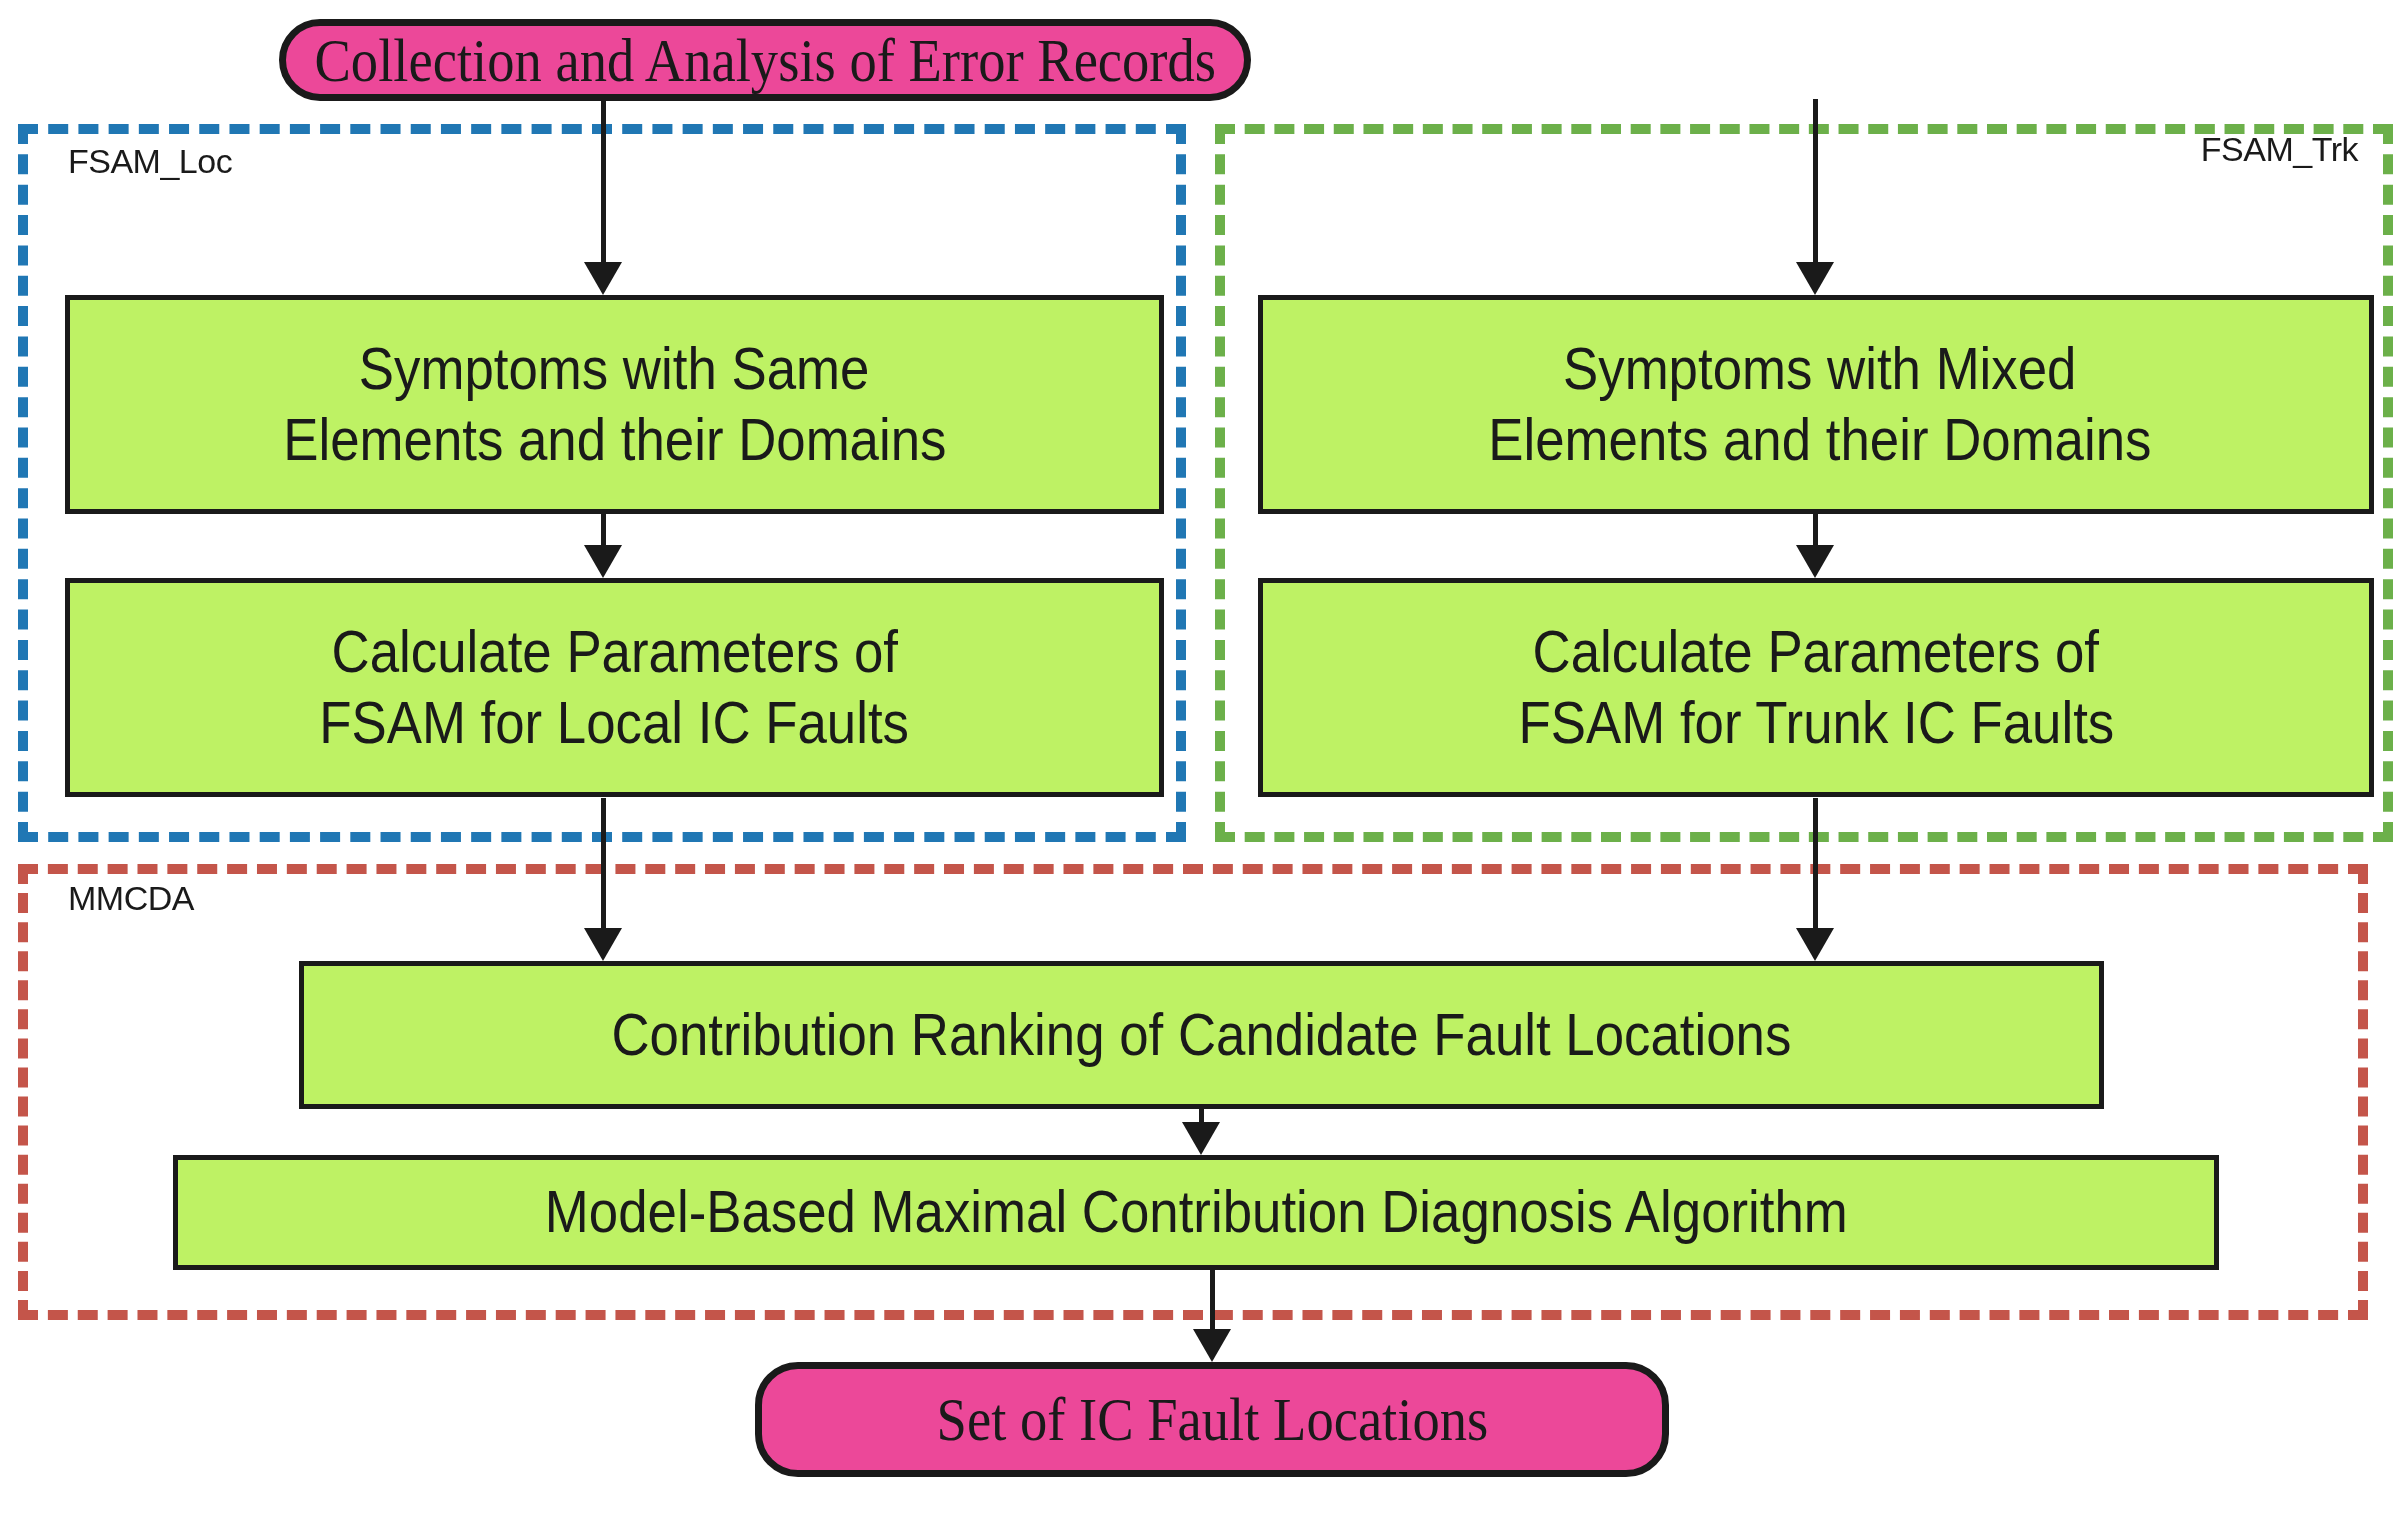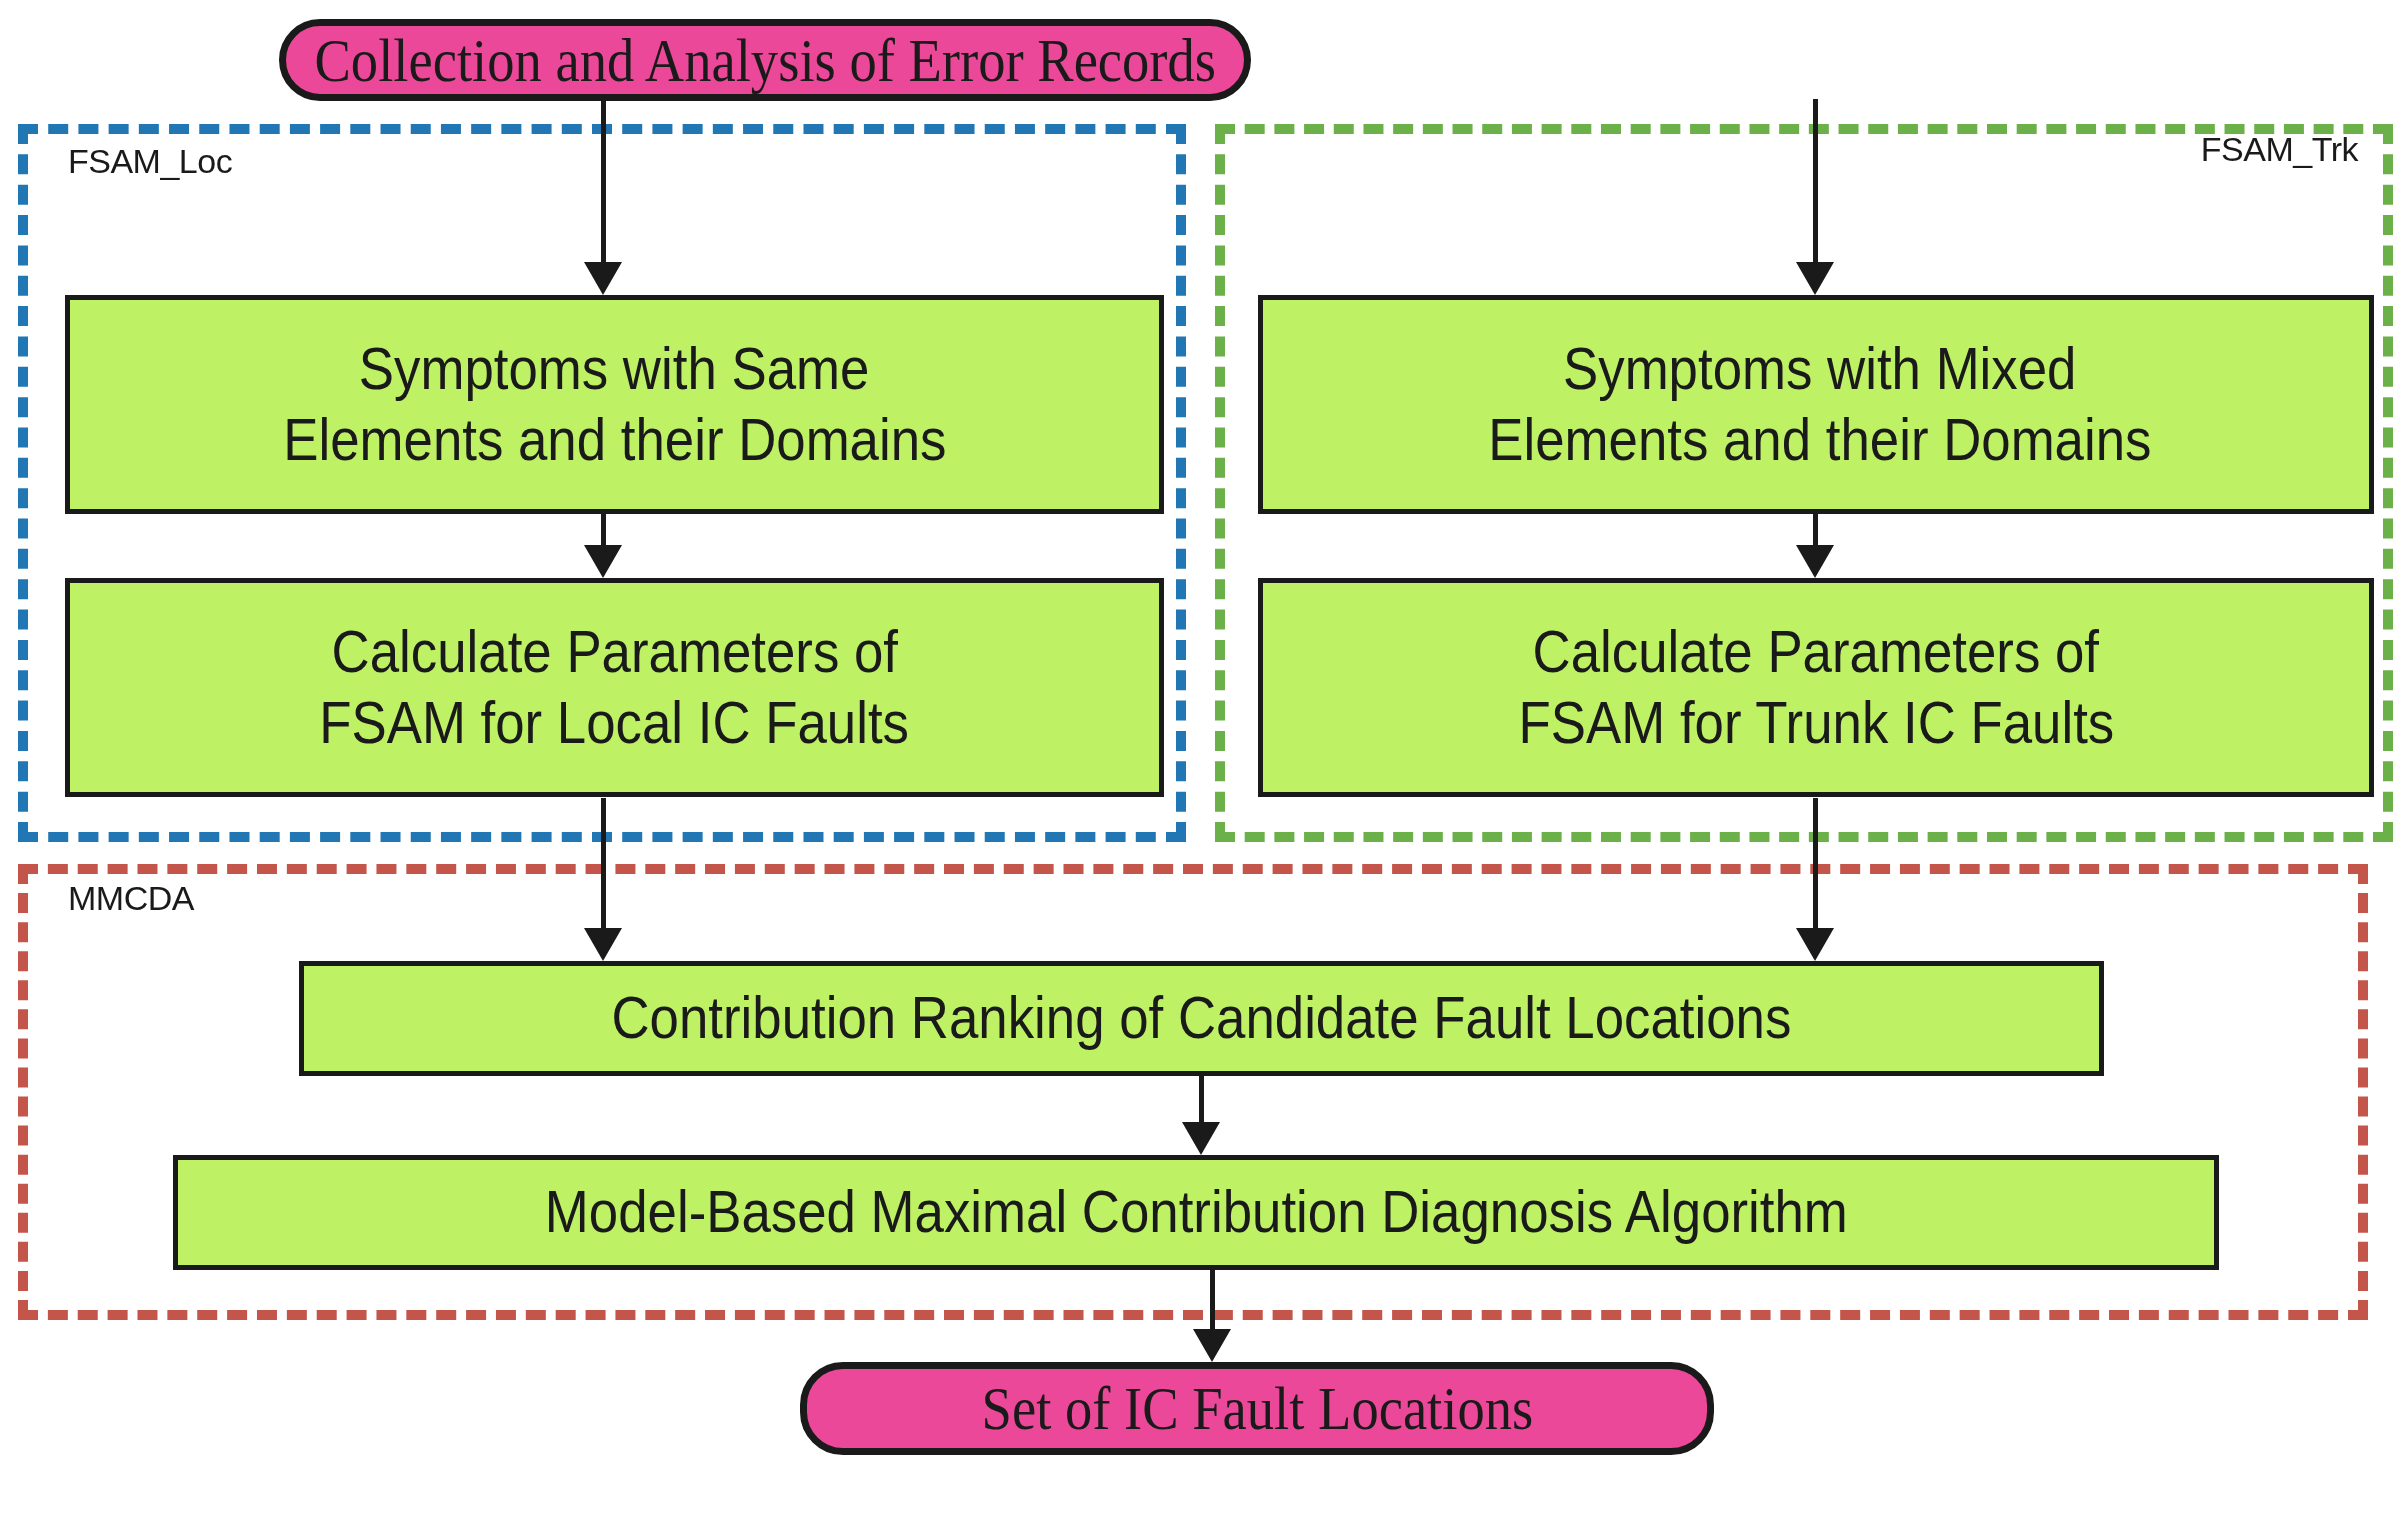--- a/index.html
+++ b/index.html
@@ -100,25 +100,25 @@
     line-height: 1.1;
     transform: scaleX(0.88);
     transform-origin: center;
   }
 
   
   #node-sym-loc  { left: 65px;   top: 295px;  width: 1099px; height: 219px; }
   #node-calc-loc { left: 65px;   top: 578px;  width: 1099px; height: 219px; }
   #node-sym-trk  { left: 1258px; top: 295px;  width: 1116px; height: 219px; padding-left: 8px; }
   #node-calc-trk { left: 1258px; top: 578px;  width: 1116px; height: 219px; }
-  #node-rank     { left: 299px;  top: 961px;  width: 1805px; height: 115px; }
+  #node-rank     { left: 299px;  top: 961px;  width: 1805px; height: 148px; }
   #node-mbmcda   { left: 173px;  top: 1155px; width: 2046px; height: 115px; justify-content: center; }
 
   #node-start { left: 279px; top: 19.4px;   width: 972px; height: 82px; }
-  #node-end   { left: 800px; top: 1362px; width: 914px;  height: 93px; }
+  #node-end   { left: 755px; top: 1362px; width: 914px;  height: 115px; }
 
   
   .arrow {
     position: absolute;
     z-index: 3;
   }
   .arrow .shaft {
     position: absolute;
     left: 50%;
     top: 0;

